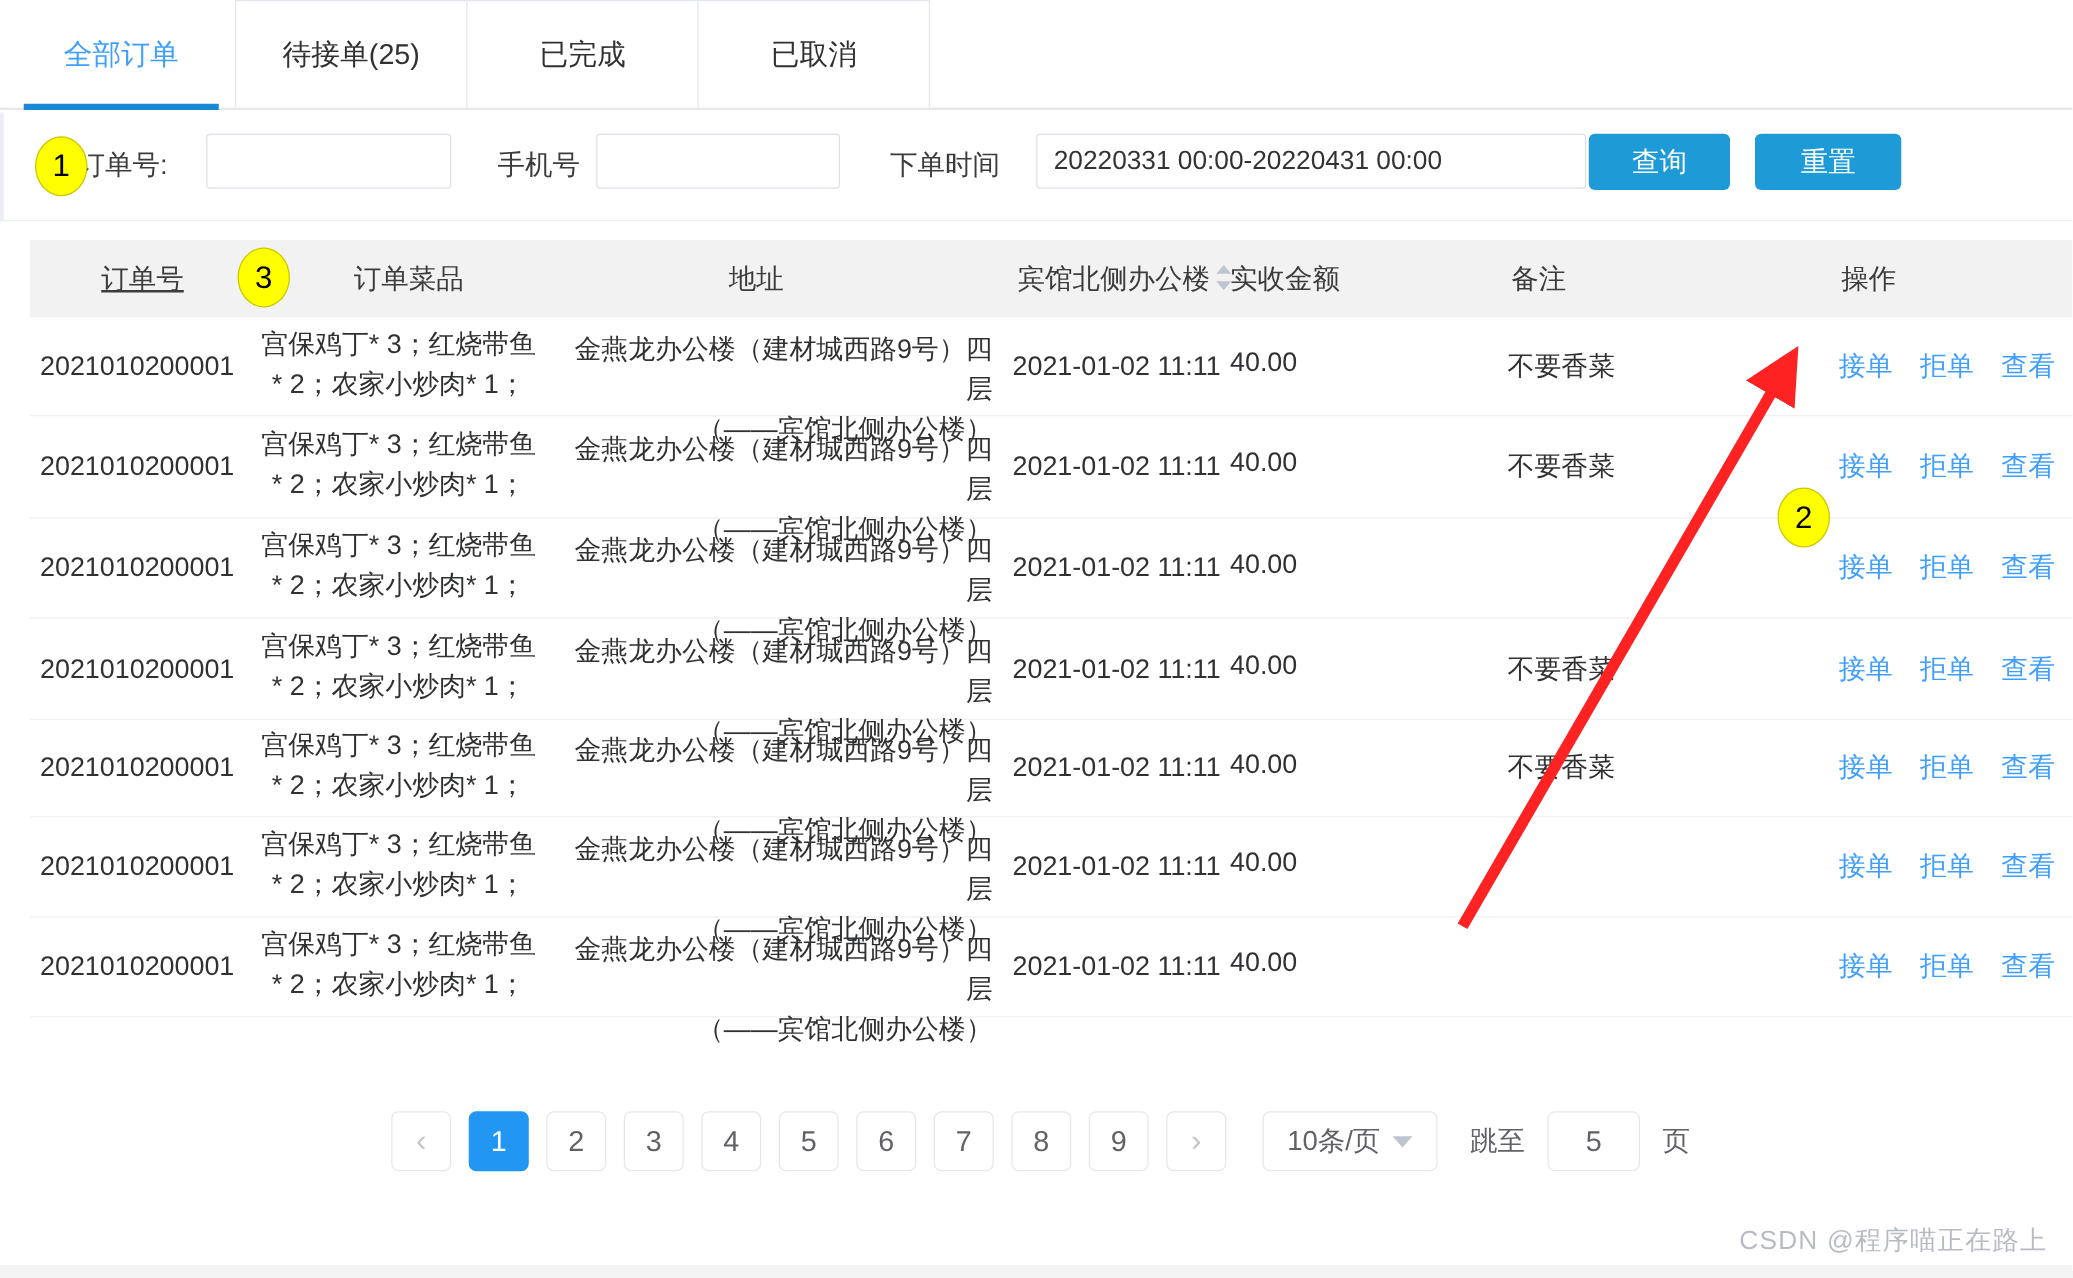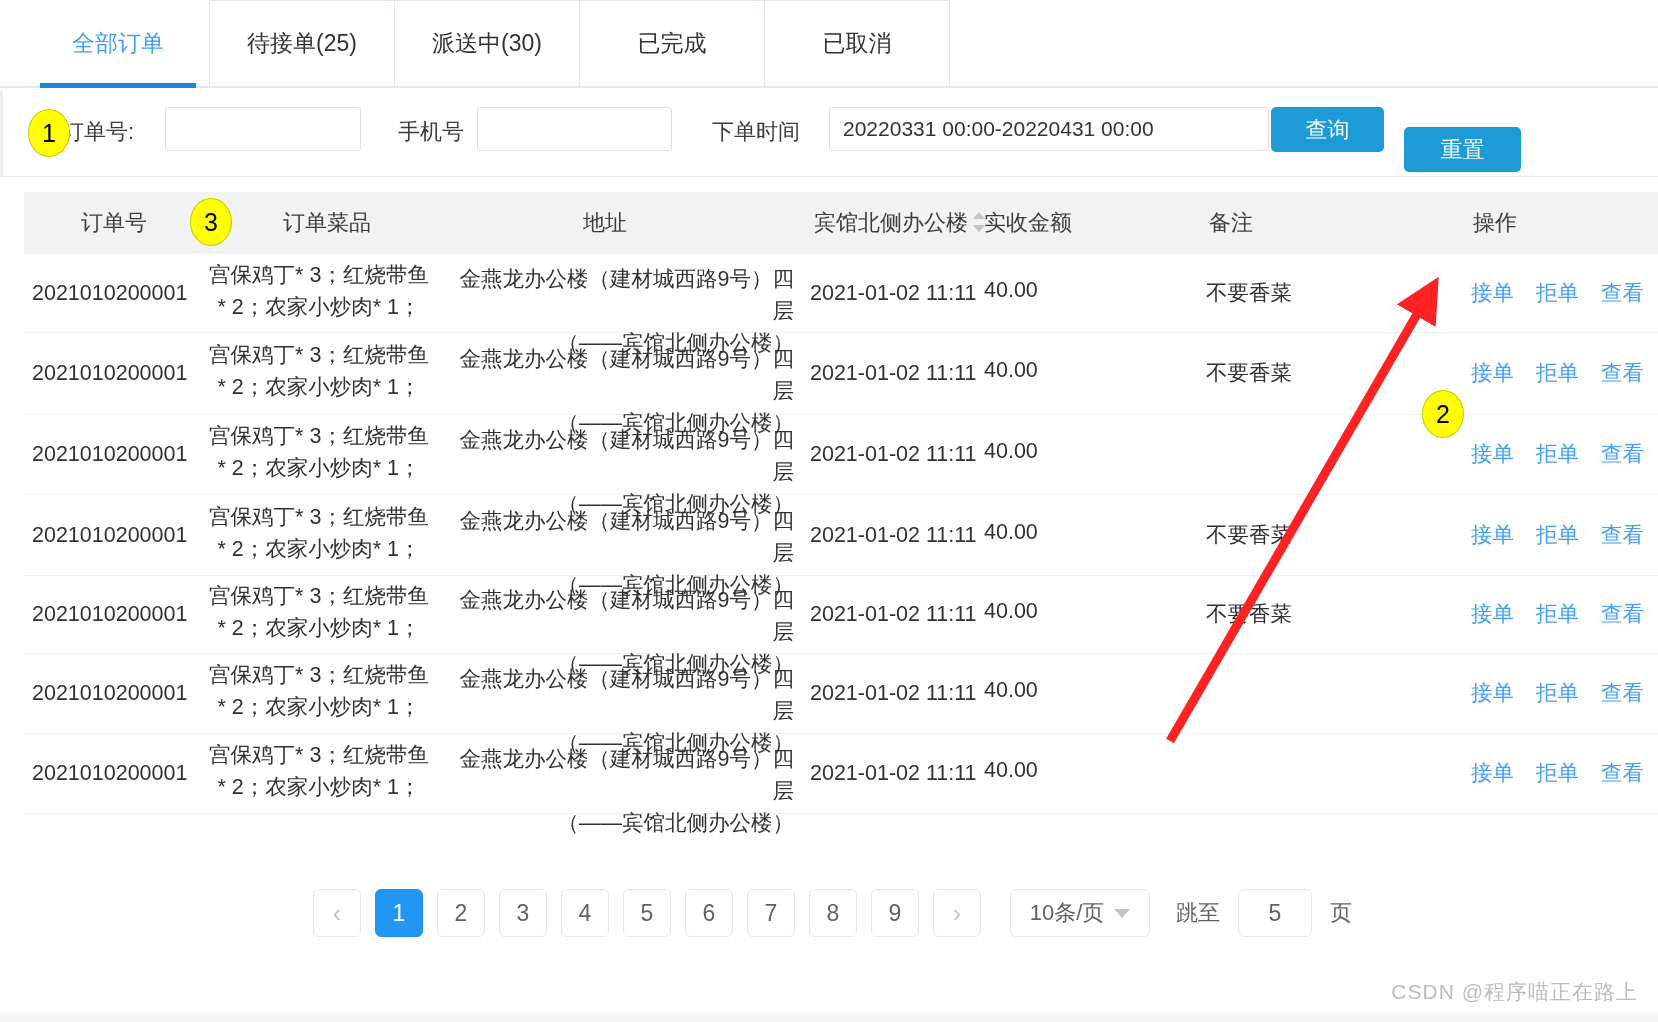--- a/index.html
+++ b/index.html
@@ -16,21 +16,21 @@
     background: #ffffff;
   }
 
   
   .tabbar {
     position: absolute; left: 0; top: 0;
     width: 1658px; height: 88px;
     background: #ffffff;
     border-bottom: 2px solid #e8e8e8;
     display: flex; align-items: stretch;
-    padding-left: 26px;
+    padding-left: 5px;
   }
   .tab {
     min-width: 186px;
     height: 86px;
     display: flex; align-items: center; justify-content: center;
     font-size: 23px;
     color: #303133;
     border-left: 1px solid #e4e7ed;
     border-right: 1px solid #e4e7ed;
     border-top: 1px solid #e4e7ed;
@@ -239,23 +239,20 @@
 <div id="root">
 
   <div class="tabbar">
     <div class="tab active">
         <span>全部订单</span>
       </div>
     <div class="tab">
         <span>待接单(25)</span>
       </div>
     <div class="tab">
-        <span>派送中(30)</span>
-      </div>
-    <div class="tab">
         <span>已完成</span>
       </div>
     <div class="tab">
         <span>已取消</span>
       </div>
   </div>
 
   <div class="filterbar"></div>
 
   <div class="badge" style="left:28px; top:109px;">1</div>
@@ -263,24 +260,24 @@
   <div class="f-label" style="left:62px;">订单号:</div>
   <input class="f-input" style="left: 165px; width: 196px;" placeholder="">
 
   <div class="f-label" style="left:398px;">手机号</div>
   <input class="f-input" style="left: 477px; width: 195px;" placeholder="">
 
   <div class="f-label" style="left:712px;">下单时间</div>
   <input class="f-input" style="left: 829px; width: 440px;" value="20220331 00:00-20220431 00:00">
 
   <button class="btn" style="left:1271px; width:113px;">查询</button>
-  <button class="btn" style="left:1404px; width:117px;margin-top:20px;">重置</button>
+  <button class="btn" style="left:1404px; width:117px;">重置</button>
 
   <div class="thead">
-    <div class="th" style="left:57px;">订单号</div>
+    <div class="th" style="left:57px;text-decoration:underline;">订单号</div>
     <div class="th" style="left:259px;">订单菜品</div>
     <div class="th" style="left:559px;">地址</div>
     <div class="th" style="left:790px;">
       <span>宾馆北侧办公楼</span><span class="sort-icon"><i class="up"></i><i class="dn"></i></span>
     </div>
     <div class="th" style="left:960px;">实收金额</div>
     <div class="th" style="left:1185px;">备注</div>
     <div class="badge" style="left:1398px; top:198px;">2</div>
     <div class="th" style="left:1449px;">操作</div>
   </div>

